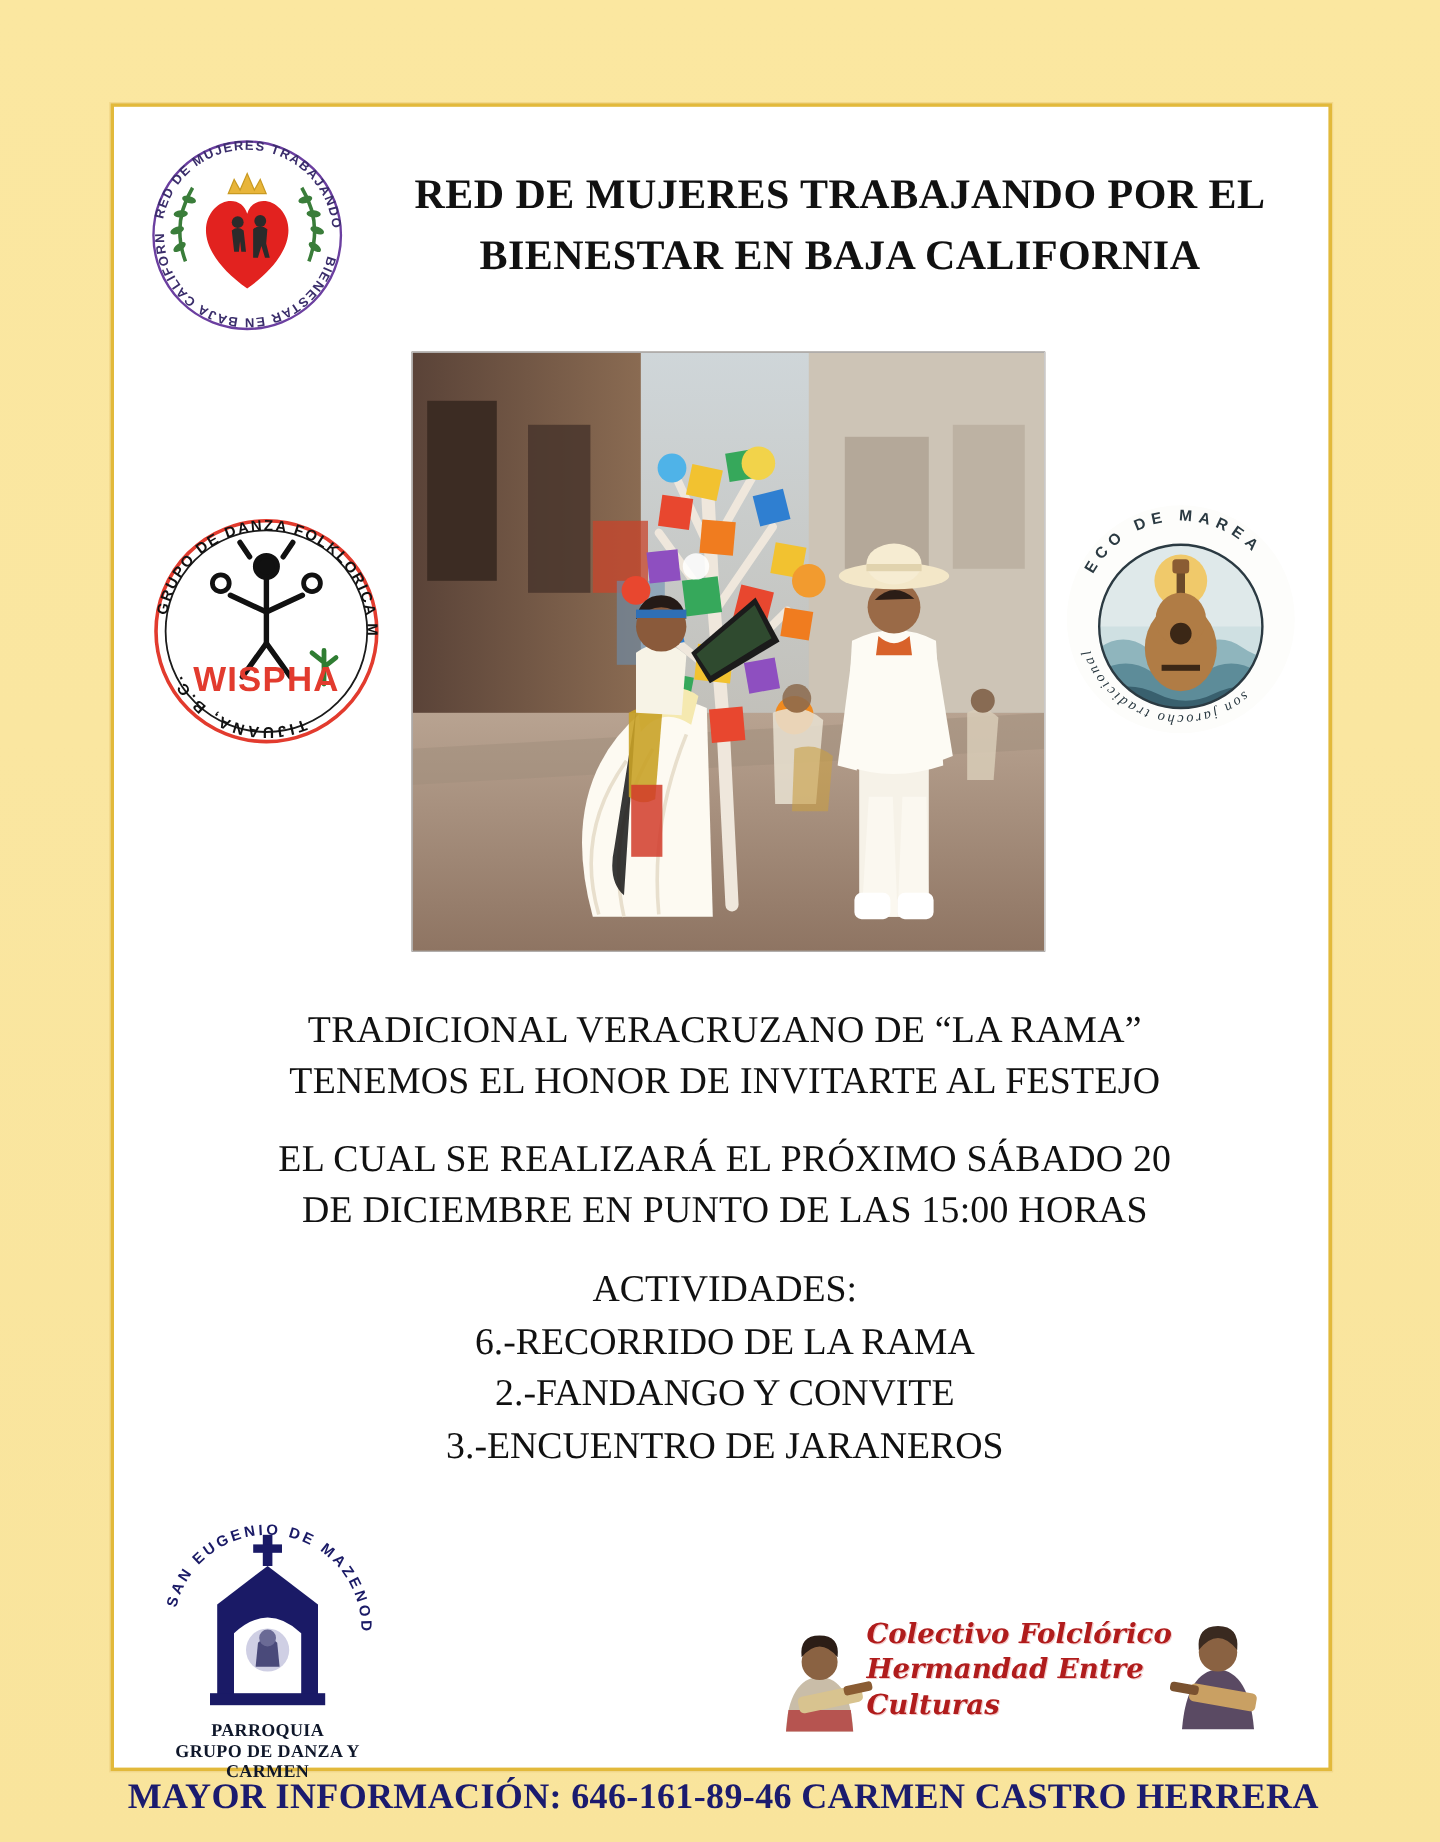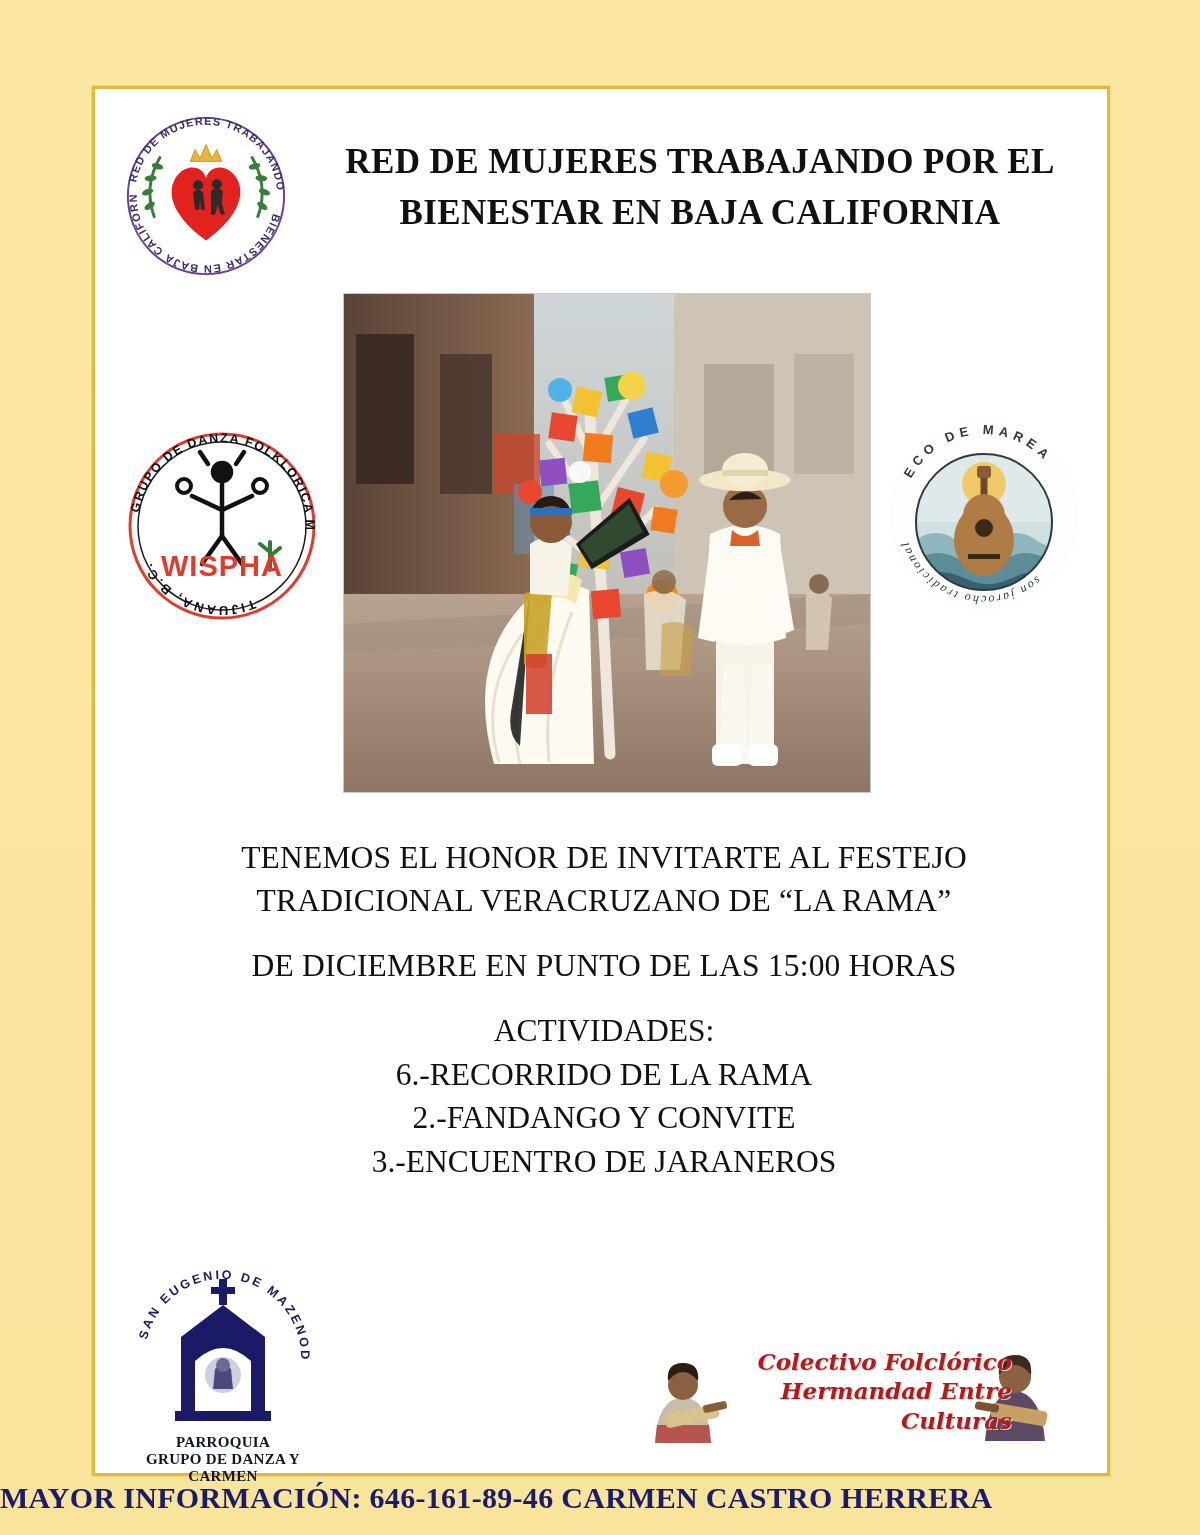--- a/index.html
+++ b/index.html
@@ -97,35 +97,35 @@
   }
   .logo-colectivo {
     position: absolute;
     right: 50px; bottom: 20px;
     width: 430px; height: 120px;
   }
   .colectivo-text {
     position: absolute;
     left: 95px; top: 14px;
     width: 290px;
-    text-align: right;
+    text-align: left;
     color: #b01c1c;
     font-family: "DejaVu Serif", serif;
     font-style: italic;
     font-weight: bold;
     font-size: 23px;
     line-height: 1.28;
     text-shadow: 1px 1px 0 #f2c9c9;
   }
   
   .footer {
     position: absolute;
     left: 0; bottom: 20px;
     width: 1099px;
-    text-align: left;
+    text-align: right;
     font-size: 30px;
     font-weight: bold;
     color: #1b1b6e;
     letter-spacing: 0.3px;
   }
 </style>
 </head>
 <body>
 
 <div class="poster">
@@ -345,24 +345,25 @@
             <circle cx="0" cy="2" r="9" fill="#3b2716"></circle>
             <rect x="-16" y="28" width="32" height="5" fill="#3b2716"></rect>
           </g>
         </g>
         <circle cx="102" cy="108" r="68" fill="none" stroke="#2b3a42" stroke-width="2"></circle>
       </svg>
     </div>
 
     <div class="body-text">
       <div class="para">
+        <div>TRADICIONAL VERACRUZANO DE “LA RAMA”</div>
         <div>TENEMOS EL HONOR DE INVITARTE AL FESTEJO</div>
-        <div>TRADICIONAL VERACRUZANO DE “LA RAMA”</div>
       </div>
       <div class="para">
+        <div>EL CUAL SE REALIZARÁ EL PRÓXIMO SÁBADO 20</div>
         <div>DE DICIEMBRE EN PUNTO DE LAS 15:00 HORAS</div>
       </div>
       <div class="acts">
         <div>ACTIVIDADES:</div>
         <div>6.-RECORRIDO DE LA RAMA</div>
         <div>2.-FANDANGO Y CONVITE</div>
         <div>3.-ENCUENTRO DE JARANEROS</div>
       </div>
     </div>
 

